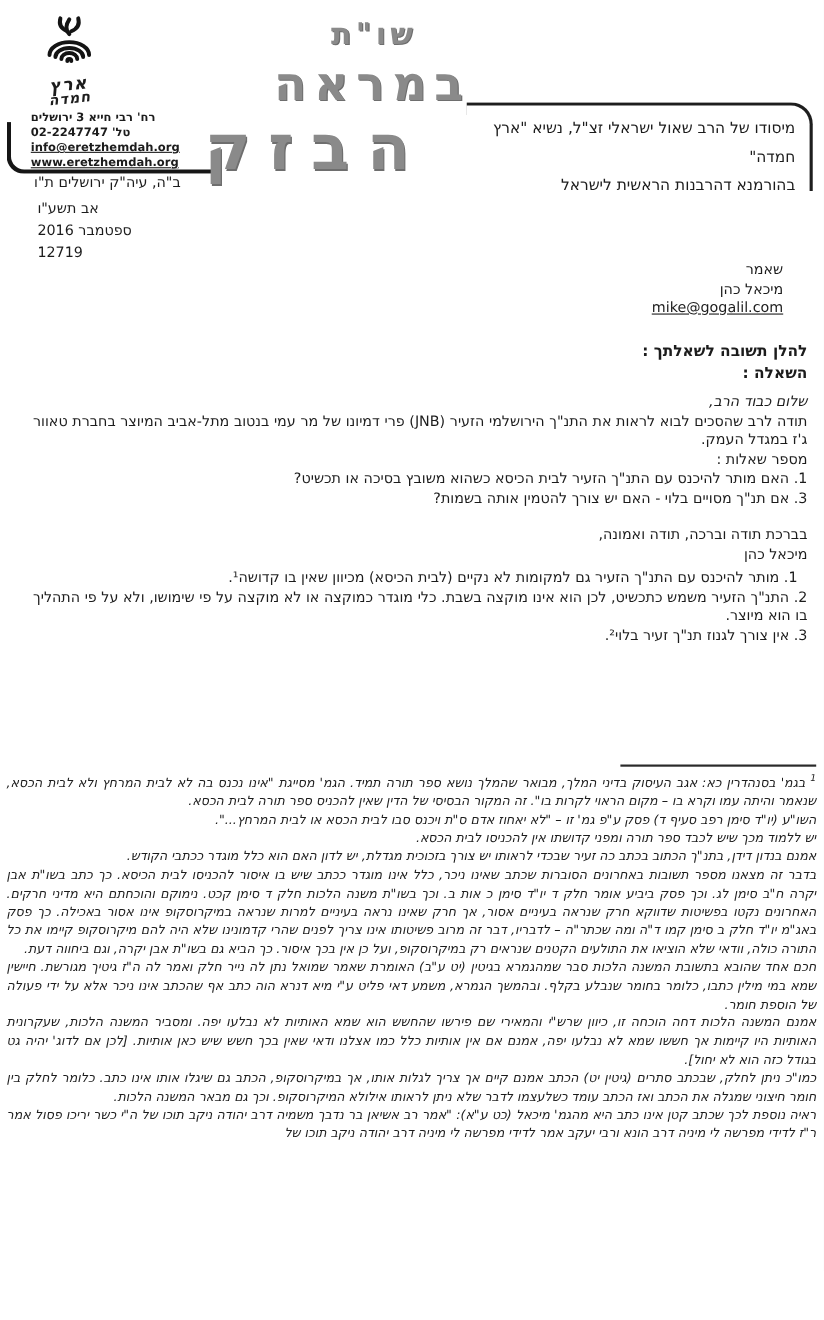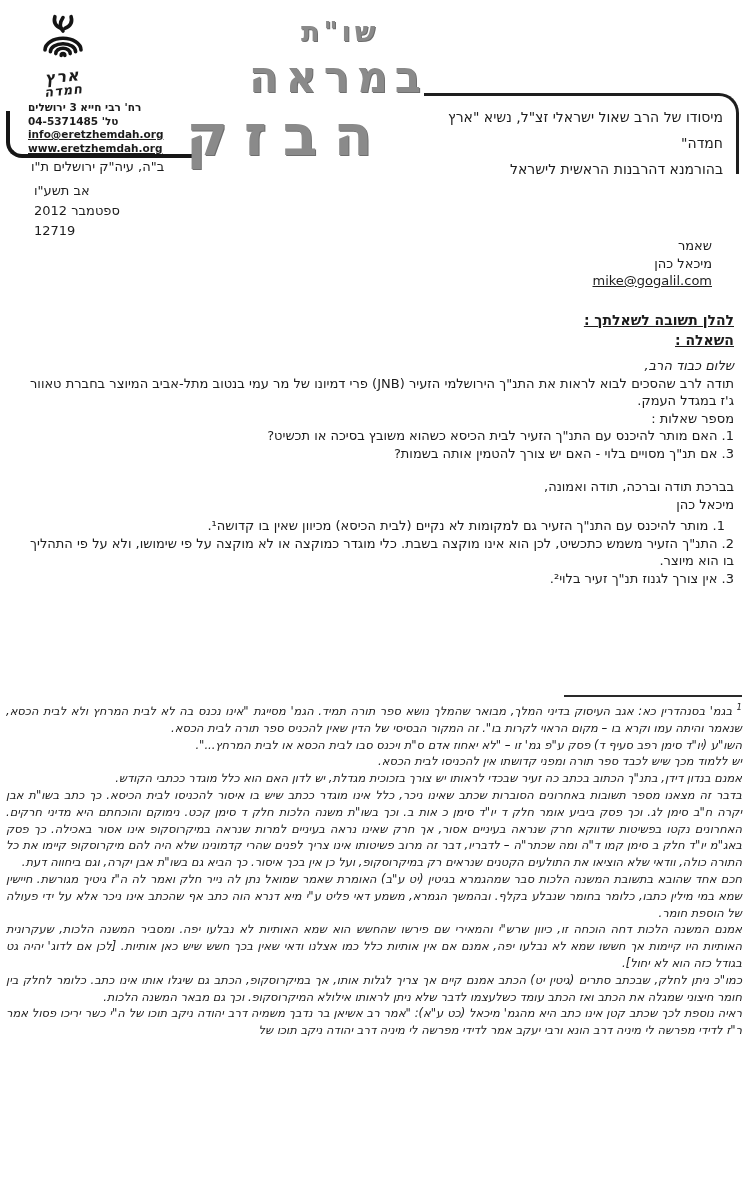--- a/index.html
+++ b/index.html
@@ -43,21 +43,21 @@
   
   .meta{position:absolute;left:34px;top:181px;direction:rtl;text-align:left;
     font-size:13px;line-height:20px;}
   .recipient{position:absolute;right:37px;top:237px;direction:rtl;text-align:right;
     font-size:13px;line-height:17.5px;}
   .recipient .email{text-decoration:underline;direction:ltr;display:inline-block;}
 
   
   .content{position:absolute;top:310px;right:15px;left:30px;direction:rtl;
     text-align:right;font-size:13px;line-height:17.5px;}
-  .heading{font-weight:bold;text-decoration:underline;font-size:14px;line-height:20px;}
+  .heading{font-weight:bold;font-size:14px;line-height:20px;}
   .greeting{margin:7px 0 0 0;font-style:italic;}
   .para{margin:0;text-align:justify;}
   .q-item{text-align:justify;}
   .closing{margin-top:16px;}
   .a-heading{margin-top:15px;}
   .a-items{margin-top:4px;}
   .a-item{text-align:justify;}
   .a-item.first{text-indent:9px;}
 
   
@@ -87,40 +87,40 @@
     </svg>
     <div class="logo-name">
       <div class="l1">ארץ</div>
       <div class="l2">חמדה</div>
     </div>
   </div>
 
   <div class="left-bracket"></div>
   <div class="contact">
     <div>רח' רבי חייא 3 ירושלים</div>
-    <div>טל' 04-5371485</div>
+    <div>טל' 02-2247747</div>
     <span class="link">info@eretzhemdah.org</span>
     <span class="link">www.eretzhemdah.org</span>
   </div>
 
   <div class="bsd">ב"ה, עיה"ק ירושלים ת"ו</div>
 
   <div class="masthead-word t1">שו"ת</div>
   <div class="masthead-word t2">במראה</div>
   <div class="masthead-word t3">הבזק</div>
 
   <div class="right-bracket"></div>
   <div class="founder">
     <div>מיסודו של הרב שאול ישראלי זצ"ל, נשיא "ארץ חמדה"</div>
     <div>בהורמנא דהרבנות הראשית לישראל</div>
   </div>
 
   <div class="meta">
     <div>אב תשע"ו</div>
-    <div>ספטמבר 2012</div>
+    <div>ספטמבר 2016</div>
     <div>12719</div>
   </div>
 
   <div class="recipient">
     <div>שאמר</div>
     <div>מיכאל כהן</div>
     <span class="email">mike@gogalil.com</span>
   </div>
 
   <div class="content">

